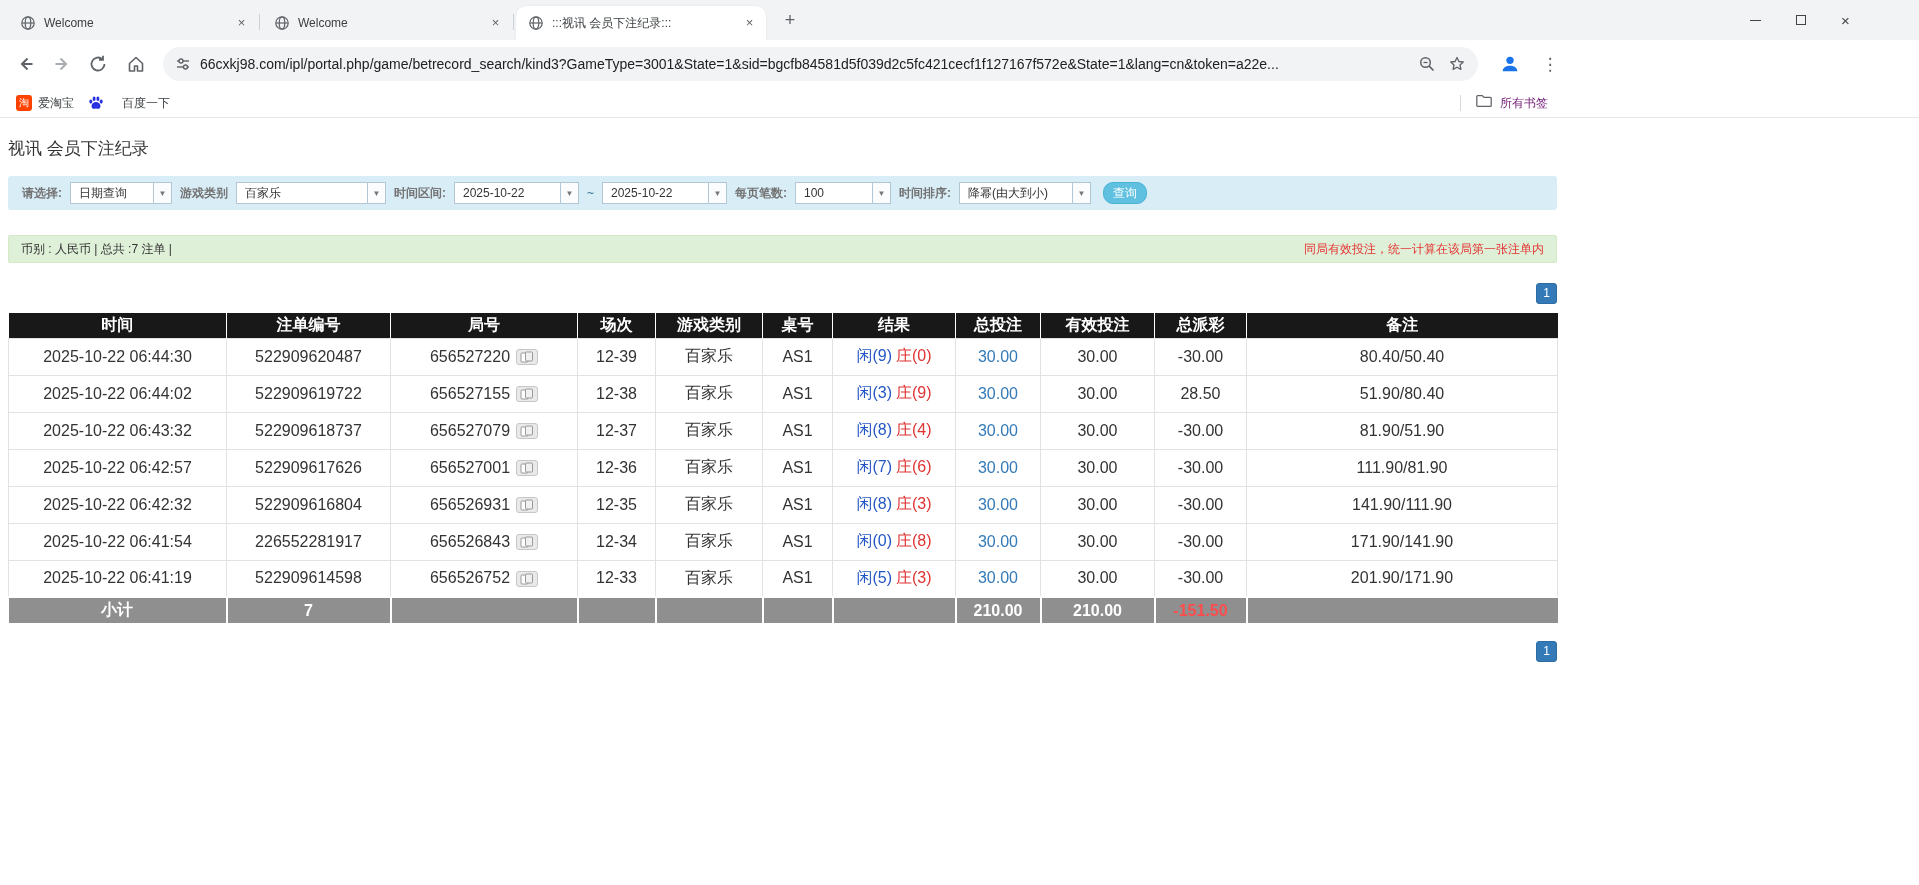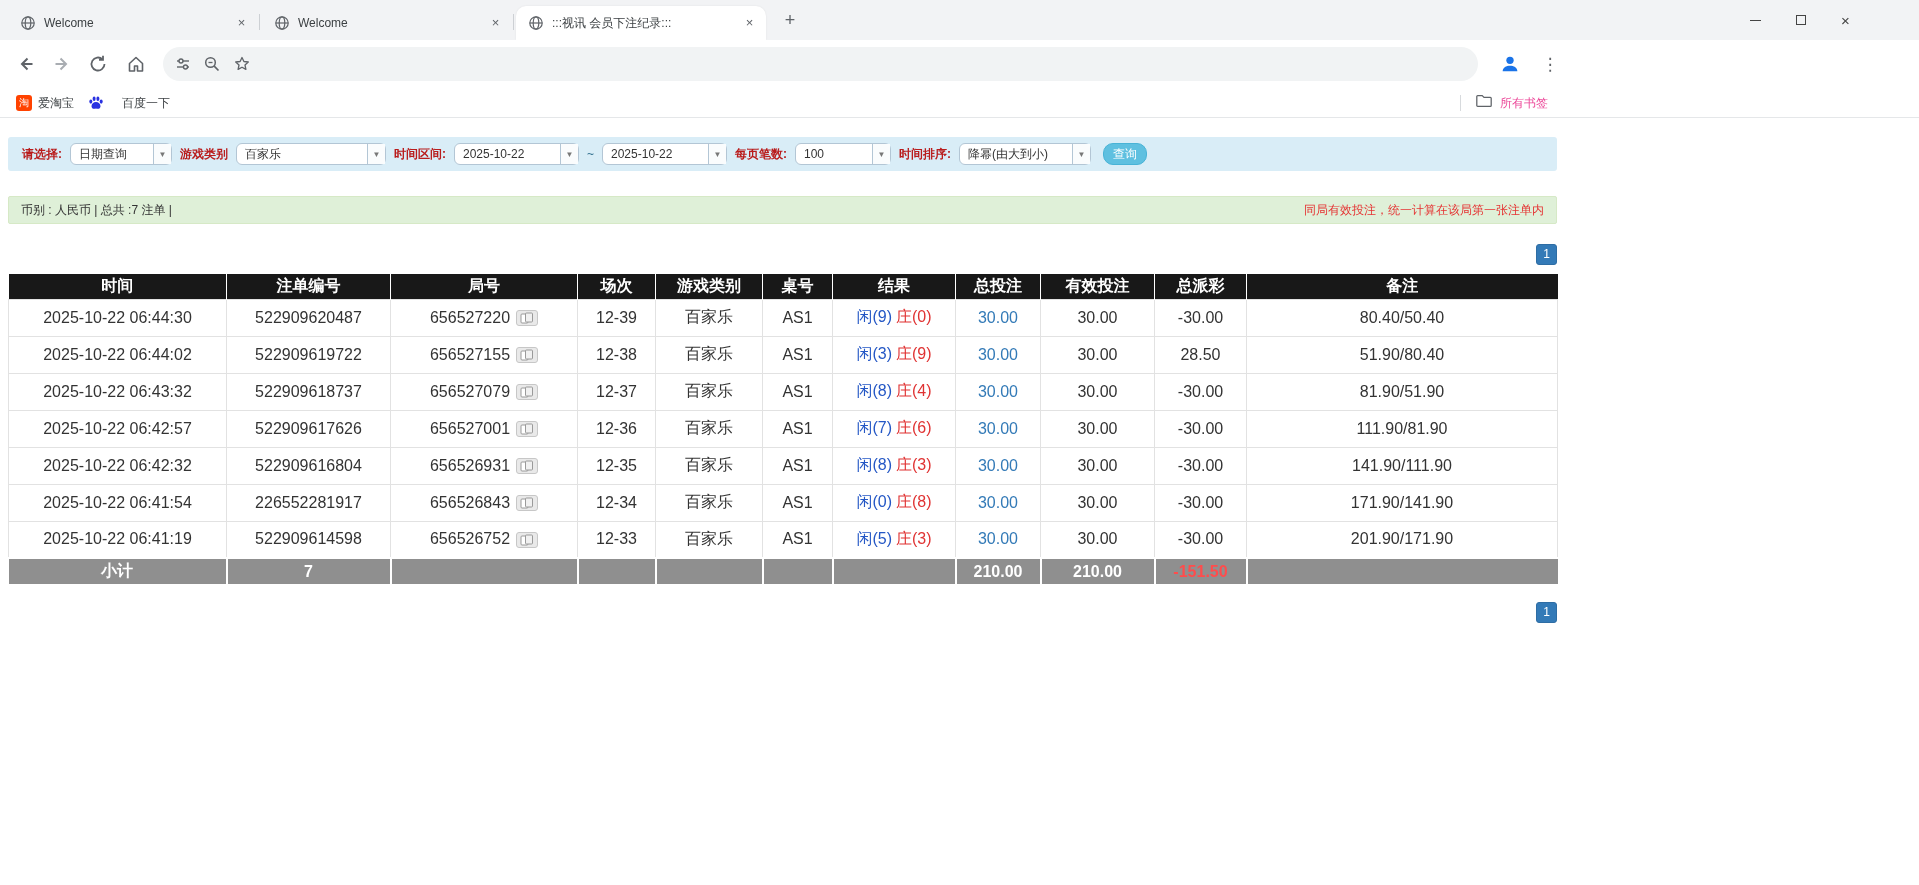--- a/index.html
+++ b/index.html
@@ -28,30 +28,30 @@
   .box-icon + .box-icon { margin-left:12px; }
   .avatar-btn { position:absolute; left:1494px; top:8px; width:32px; height:32px; border-radius:50%; display:flex; align-items:center; justify-content:center; }
   .menu-btn { position:absolute; left:1534px; top:8px; width:32px; height:32px; border-radius:50%; display:flex; align-items:center; justify-content:center; font-size:17px; color:#5f6368; letter-spacing:0; }
 
   .bookmarks-bar { position:absolute; top:88px; left:0; width:1919px; height:30px; background:#fff; border-bottom:1px solid #e5e7e9; }
   .bm-item { position:absolute; top:3px; height:24px; display:flex; align-items:center; padding:0 8px; border-radius:12px; font-size:12px; color:#3c4043; }
   .bm-item .bm-ico { margin-right:6px; display:flex; align-items:center; }
   .tb-ico { width:16px; height:16px; background:#ff4200; border-radius:3px; color:#fff; font-size:10px; line-height:16px; text-align:center; display:block; }
   .bm-right { position:absolute; left:1460px; top:0; height:30px; display:flex; align-items:center; }
   .bm-divider { width:1px; height:16px; background:#d7dadd; margin-right:14px; }
-  .bm-right .lbl { font-size:12px; color:#ec4899; margin-left:7px; }
+  .bm-right .lbl { font-size:12px; color:#701a75; margin-left:7px; }
 
   
   .page-area { position:absolute; top:119px; left:0; width:1919px; height:766px; background:#fff; }
   .content { margin:18px 0 0 8px; width:1549px; }
   .page-title { font-size:17px; font-weight:400; color:#333; margin-bottom:16px; }
 
   .filter-bar { height:34px; background:#d9edf7; border-radius:3px; display:flex; align-items:center; padding:0 14px; gap:8px; font-size:12px; margin-bottom:18px; }
-  .f-label { color:#b91c1c; font-weight:bold; white-space:nowrap; }
-  .combo { background:#fff; border:1px solid #b3c6d5; height:22px; display:flex; align-items:stretch; border-radius:6px; }
+  .f-label { color:#737373; font-weight:bold; white-space:nowrap; }
+  .combo { background:#fff; border:1px solid #b3c6d5; height:22px; display:flex; align-items:stretch; border-radius:0; }
   .combo-text { flex:1; padding:0 8px; color:#333; white-space:nowrap; display:flex; align-items:center; overflow:hidden; }
   .combo-arrow { width:18px; border-left:1px solid #b3c6d5; display:flex; align-items:center; justify-content:center; color:#777; font-size:8px; background:#fafcfd; }
   .w-a{width:102px}.w-b{width:150px}.w-c{width:125px}.w-d{width:96px}.w-e{width:132px}
   .tilde { color:#31708f; }
   .btn-search { background:#5fc0e0; border:1px solid #49b3d6; color:#fff; font-size:12px; height:22px; padding:0 9px; border-radius:10px; margin-left:4px; }
 
   .summary-bar { height:28px; background:#dff0d8; border:1px solid #d6e9c6; border-radius:2px; display:flex; align-items:center; justify-content:space-between; padding:0 12px; font-size:12px; color:#333;margin-top:25px; }
   .summary-note { color:#e53333; }
 
   .pagination-row { display:flex; justify-content:flex-end; margin-top:20px; margin-bottom:9px; }
@@ -156,20 +156,21 @@
 
   <div class="omnibox">
     <span class="box-icon">
       <svg width="16" height="16" viewBox="0 0 16 16">
           <line x1="2" y1="5" x2="14" y2="5" stroke="#5f6368" stroke-width="1.4"></line>
           <circle cx="6" cy="5" r="2" fill="#f1f3f4" stroke="#5f6368" stroke-width="1.4"></circle>
           <line x1="2" y1="11" x2="14" y2="11" stroke="#5f6368" stroke-width="1.4"></line>
           <circle cx="10.5" cy="11" r="2" fill="#f1f3f4" stroke="#5f6368" stroke-width="1.4"></circle>
         </svg>
     </span>
+    <span class="url-text">66cxkj98.com/ipl/portal.php/game/betrecord_search/kind3?GameType=3001&amp;State=1&amp;sid=bgcfb84581d5f039d2c5fc421cecf1f127167f572e&amp;State=1&amp;lang=cn&amp;token=a22e...</span>
     <span class="box-icon">
       <svg width="18" height="18" viewBox="0 0 18 18">
           <circle cx="7.5" cy="7.5" r="4.8" fill="none" stroke="#5f6368" stroke-width="1.5"></circle>
           <line x1="11.2" y1="11.2" x2="15.5" y2="15.5" stroke="#5f6368" stroke-width="1.7"></line>
           <line x1="5.5" y1="7.5" x2="9.5" y2="7.5" stroke="#5f6368" stroke-width="1.3"></line>
         </svg>
     </span>
     <span class="box-icon">
       <svg width="18" height="18" viewBox="0 0 18 18">
           <path d="M9 2.5l1.9 4 4.4.5-3.3 3 .9 4.4L9 12.2 5.1 14.4 6 10 2.7 7l4.4-.5z" fill="none" stroke="#5f6368" stroke-width="1.3" stroke-linejoin="round"></path>
@@ -212,20 +213,21 @@
           <path d="M2 5c0-.6.4-1 1-1h5l2 2h7c.6 0 1 .4 1 1v8c0 .6-.4 1-1 1H3c-.6 0-1-.4-1-1V5z" fill="none" stroke="#5f6368" stroke-width="1.4"></path>
         </svg>
     </span>
     <span class="lbl">所有书签</span>
   </div>
 </div>
 
 <div class="page-area">
   <div class="content">
 
+    <div class="page-title">视讯 会员下注纪录</div>
 
     <div class="filter-bar">
       <span class="f-label">请选择:</span>
       <div class="combo w-a">
         <span class="combo-text">日期查询</span>
         <span class="combo-arrow">▼</span>
       </div>
 
       <span class="f-label">游戏类别</span>
       <div class="combo w-b">

